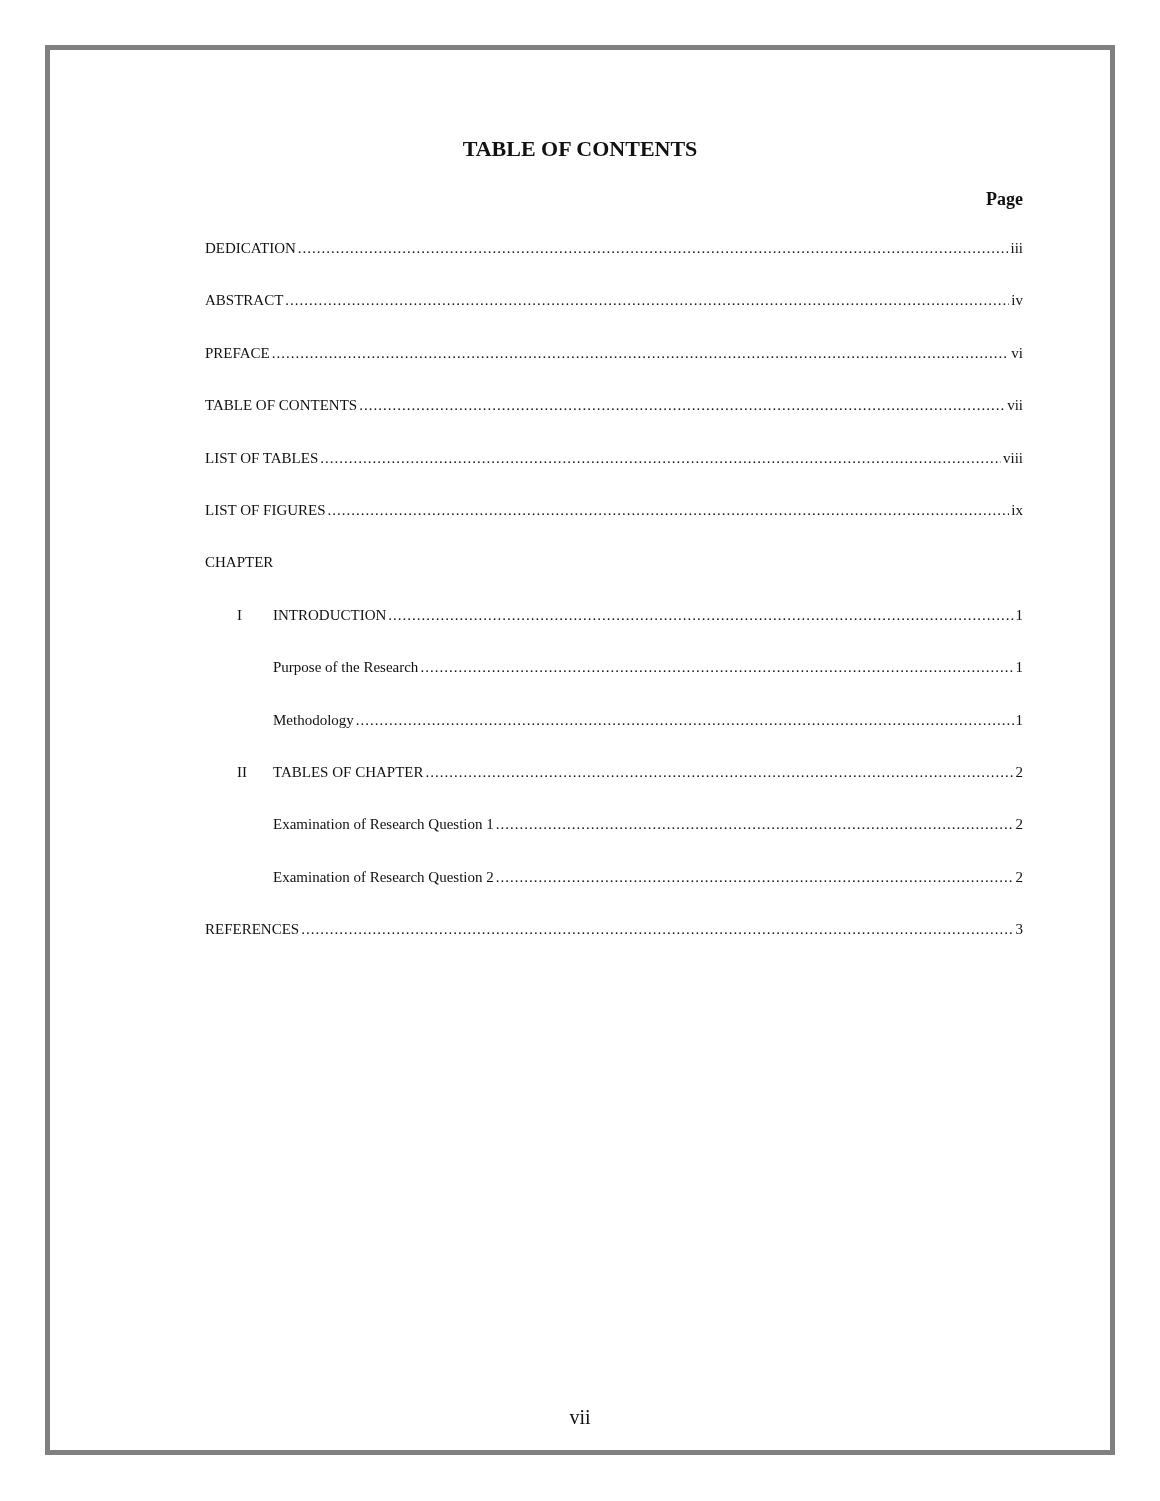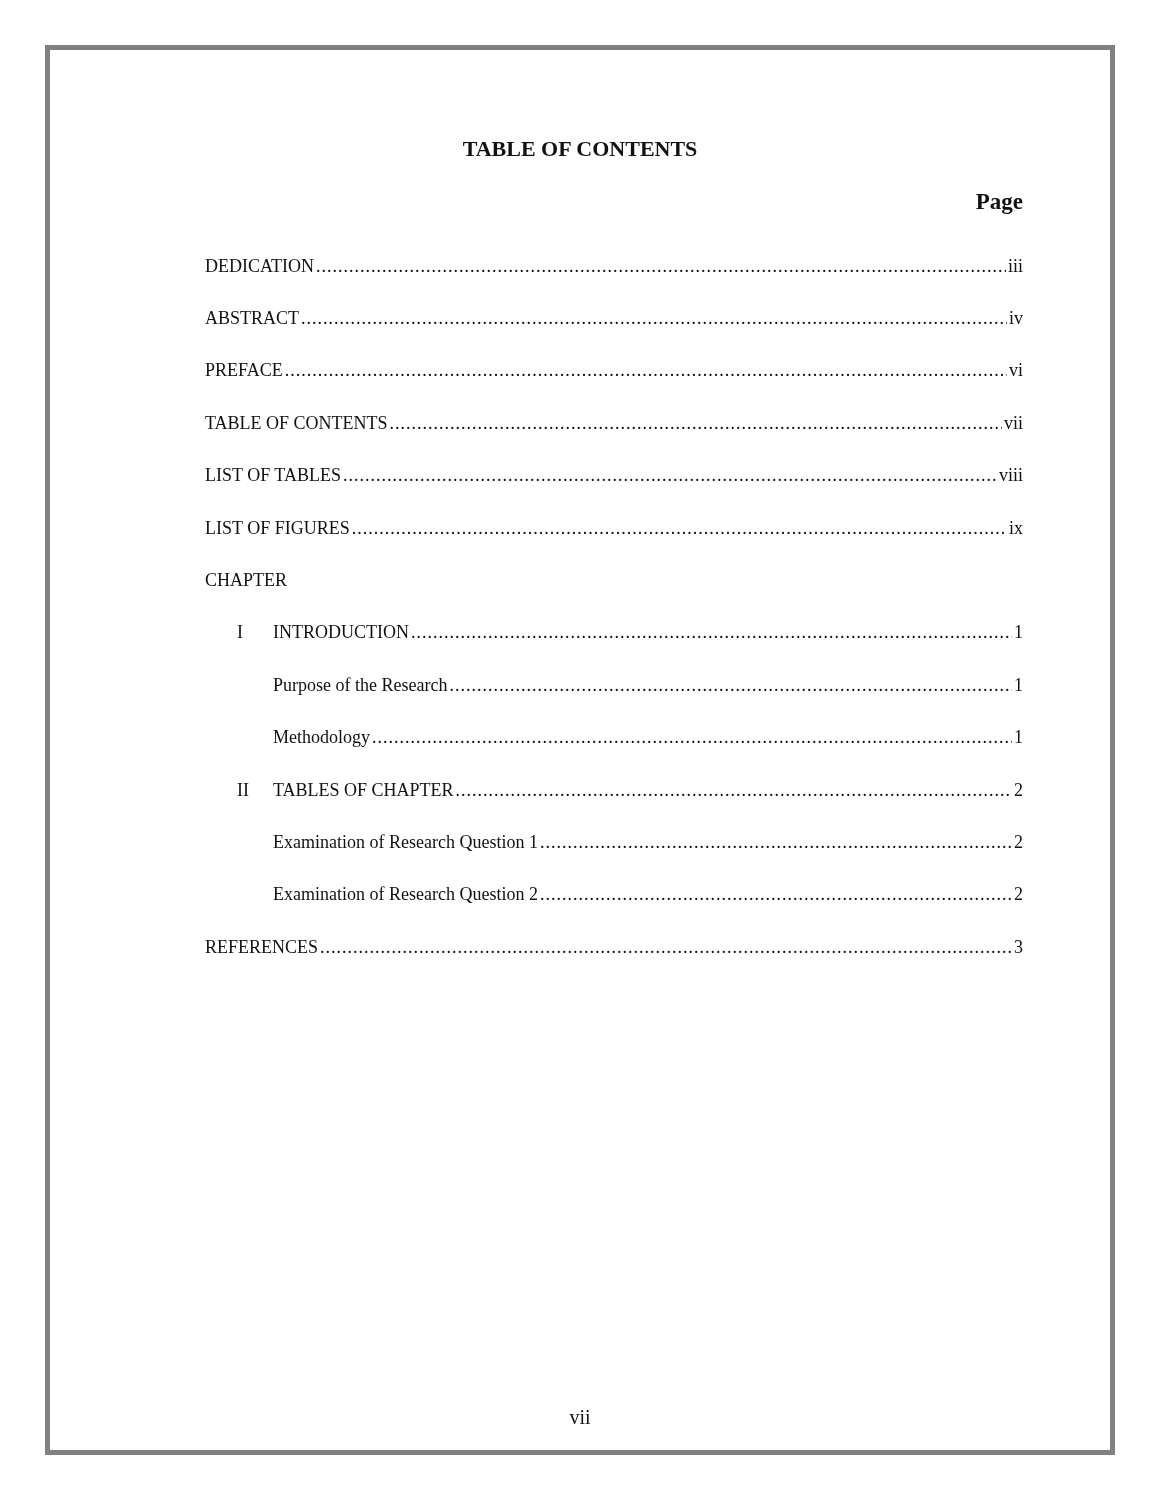--- a/index.html
+++ b/index.html
@@ -3,23 +3,23 @@
 <meta charset="utf-8">
 <style>
   html, body { margin:0; padding:0; background:#ffffff; }
   body { width:1160px; height:1501px; position:relative; overflow:hidden;
          font-family:"Liberation Serif", "DejaVu Serif", serif; color:#111; }
   .frame { position:absolute; left:45px; top:45px; width:1060px; height:1400px;
            border:5px solid #808080; box-sizing:content-box; }
   .title { position:absolute; left:0; width:1160px; top:136px; text-align:center;
            font-weight:bold; font-size:22px; }
   .page-hdr { position:absolute; left:900px; width:123px; top:189px; text-align:right;
-              font-weight:bold; font-size:23px; }
+              font-weight:bold; font-size:18px; }
   .toc { position:absolute; left:205px; width:818px; top:240px; }
-  .row { display:flex; align-items:center; height:52.4px; font-size:18px; }
+  .row { display:flex; align-items:flex-start; height:52.4px; font-size:15px; }
   .num { width:68px; padding-left:32px; box-sizing:border-box; flex:none; }
   .label { white-space:nowrap; flex:none; }
   .dots { flex:1; overflow:hidden; white-space:nowrap; margin:0 2px; letter-spacing:1px; }
   .dots::after { content:"......................................................................................................................................................................................................................................................"; }
   .pg { flex:none; text-align:right; }
   .folio { position:absolute; left:0; width:1160px; top:1406px; text-align:center; font-size:20px; }
 </style>
 </head>
 <body>
 

